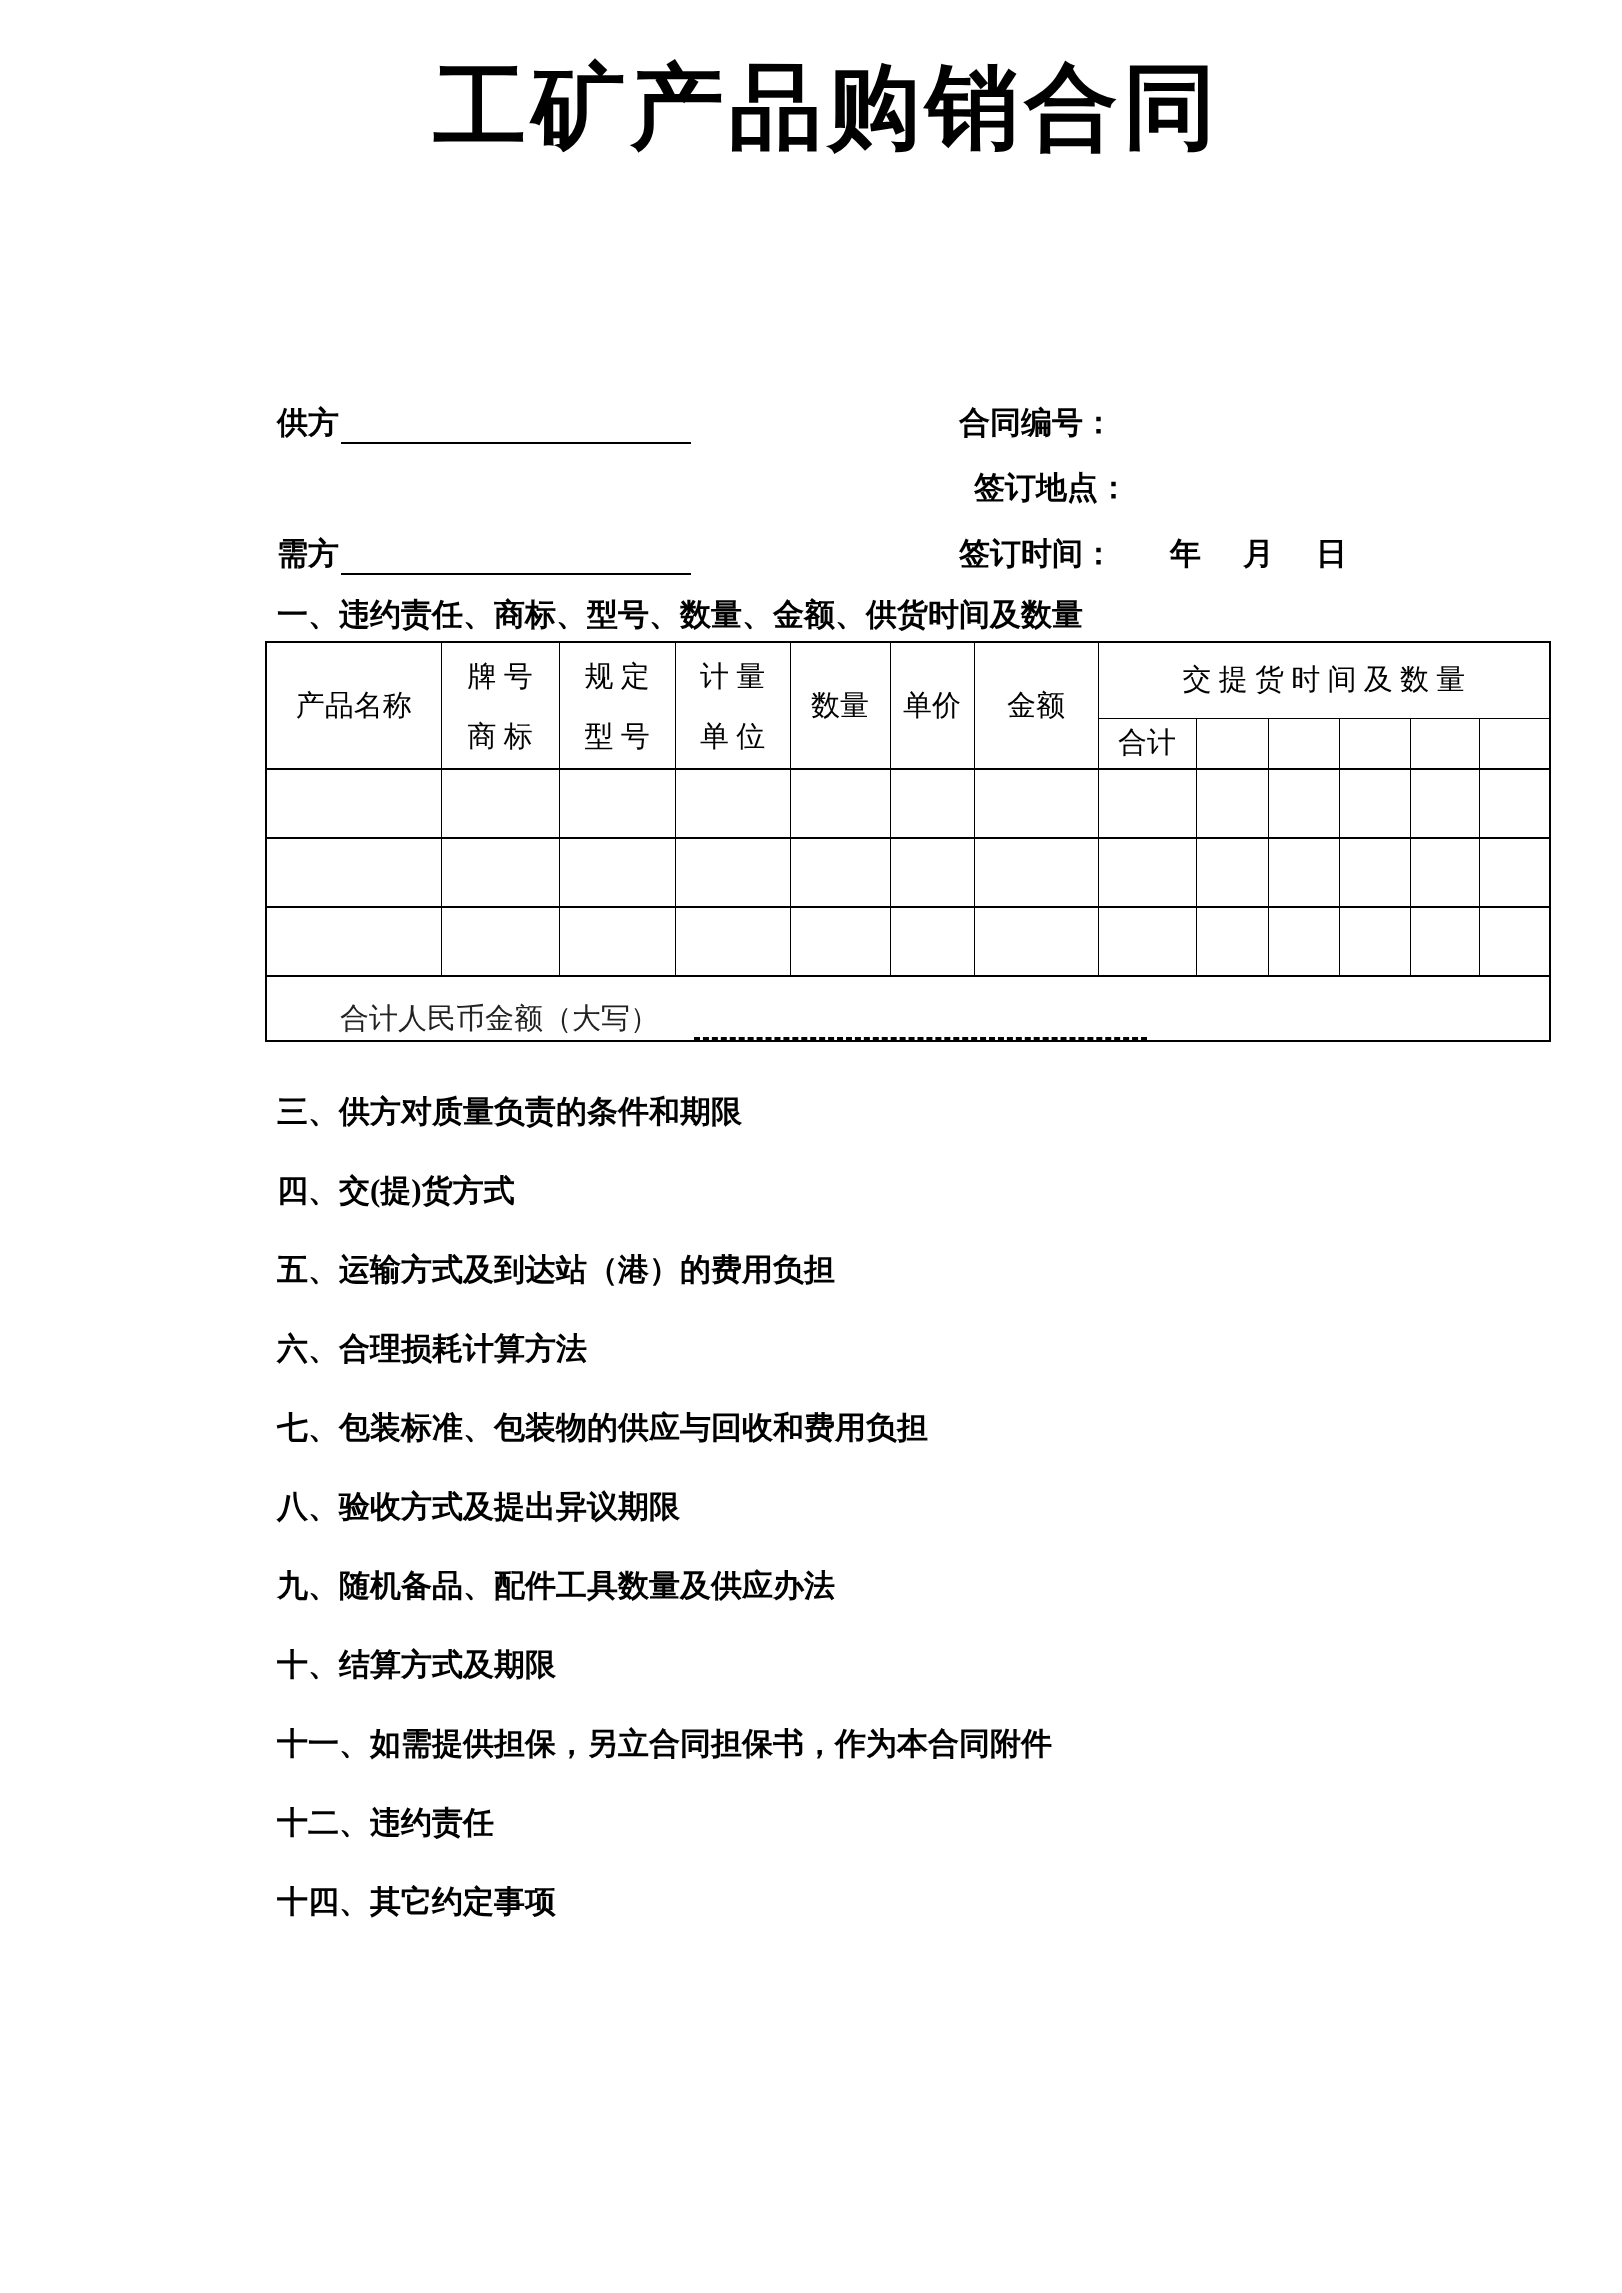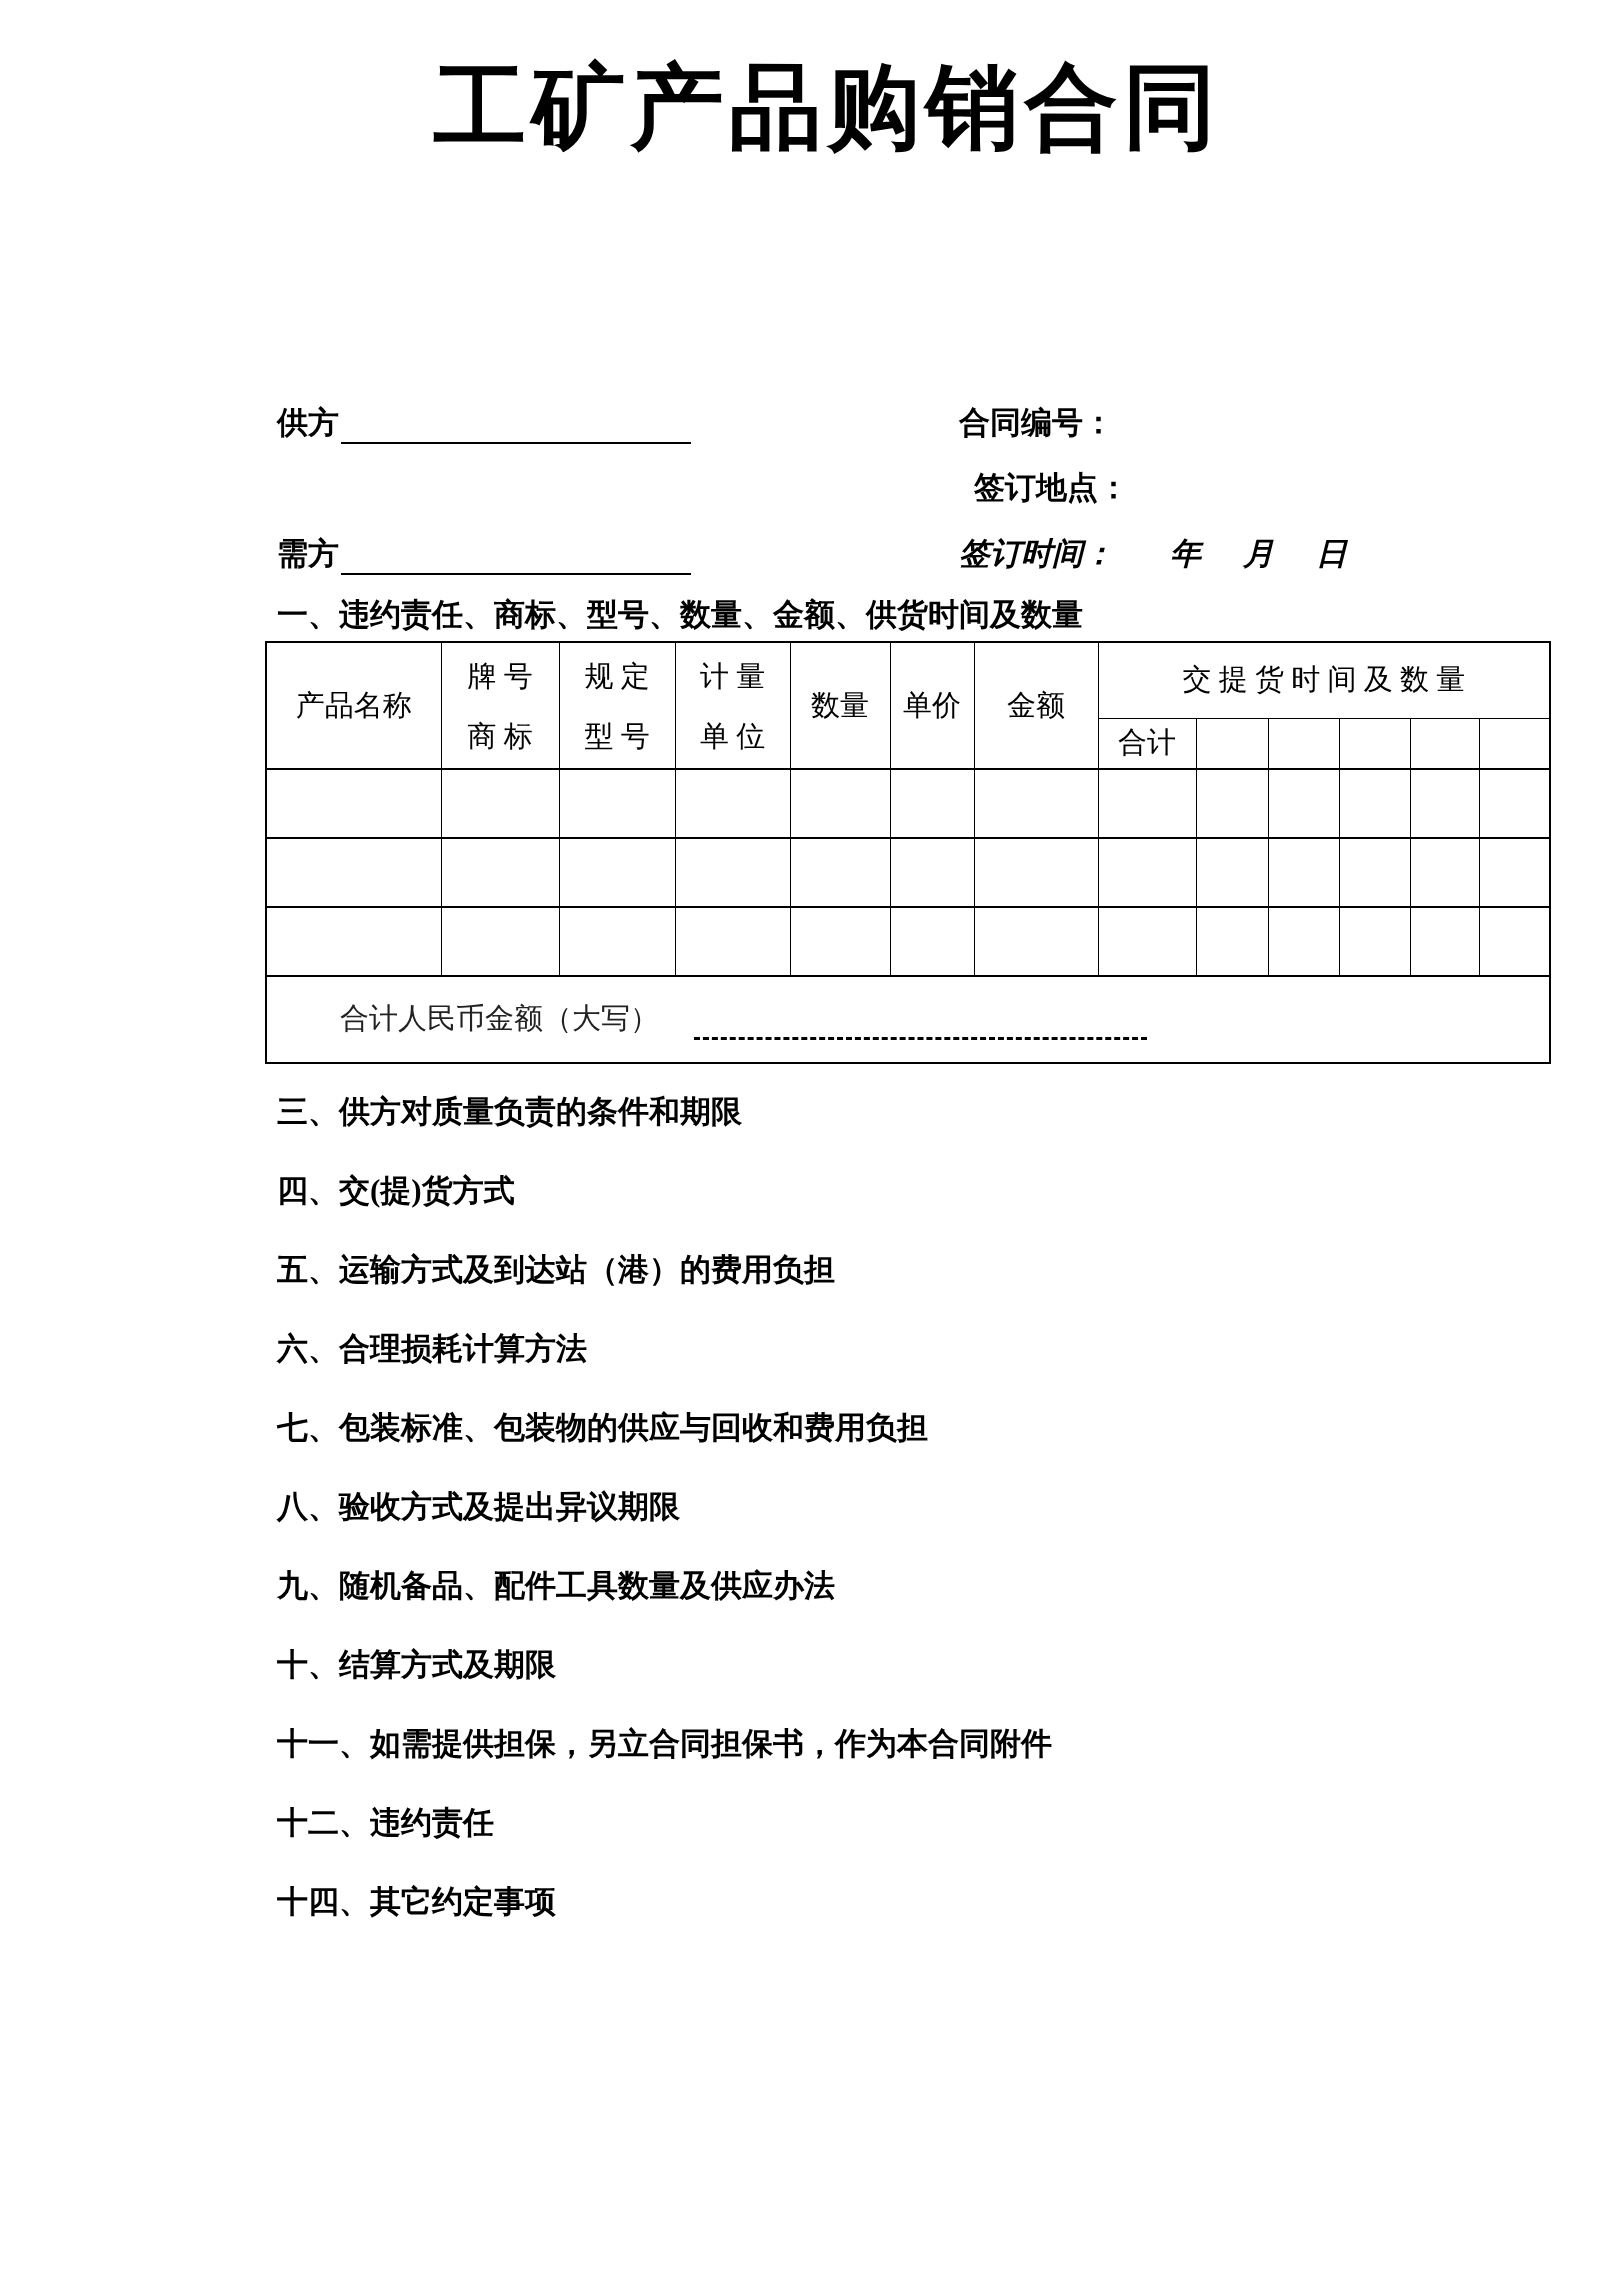--- a/index.html
+++ b/index.html
@@ -15,21 +15,21 @@
     text-align: center;
     font-size: 93px; font-weight: bold; letter-spacing: 5.5px;
     white-space: nowrap;
     margin-left: 16px;
   }
   .info-row { position: absolute; white-space: nowrap; font-size: 31px; font-weight: bold; text-align: center; }
   #row-supplier   { left: 277px;  top: 402px; }
   #row-contract   { left: 959px; top: 402px; }
   #row-signplace  { left: 974px; top: 467px; }
   #row-buyer      { left: 277px;  top: 533px; }
-  #row-signtime   { left: 959px; top: 533px; font-style: italic; }
+  #row-signtime   { left: 959px; top: 533px; }
   .fill-line {
     display: inline-block; width: 350px; height: 36px;
     border-bottom: 2.7px solid #000; vertical-align: bottom; margin-left: 1.8px;
   }
   .date-first { margin-left: 56px; }
   .date-part  { margin-left: 42px; }
   .section-heading {
     position: absolute; left: 277px; top: 594px;
     font-size: 31px; font-weight: bold; white-space: nowrap;
   }
@@ -41,21 +41,21 @@
   }
   table.products td {
     border: 1.8px solid #000;
     text-align: center; vertical-align: middle;
     padding: 0; overflow: hidden;
   }
   tr.hdr-row1 { height: 76px; }
   tr.hdr-row2 { height: 51px; }
   tr.data-row { height: 69px; }
   tr.data-row td { border-top-width: 2.7px; }
-  tr.footer-row { height: 87px; }
+  tr.footer-row { height: 65px; }
   tr.footer-row td { border-top-width: 2.7px; }
   td.two-line { white-space: pre-line; line-height: 60px; }
   td.footer-cell { position: relative; text-align: left; vertical-align: top; }
   .footer-label { position: absolute; left: 73px; top: 22px; font-size: 29px; color: #222; white-space: nowrap; }
   .dashed-line { position: absolute; left: 427px; top: 60px; width: 453px; height: 0; border-top: 3.6px dashed #000; }
   .clauses { position: absolute; left: 277px; top: 1096px; }
   .clause { font-size: 31px; font-weight: bold; line-height: 31px; margin-bottom: 48px; white-space: nowrap; }
 </style>
 </head>
 <body>

